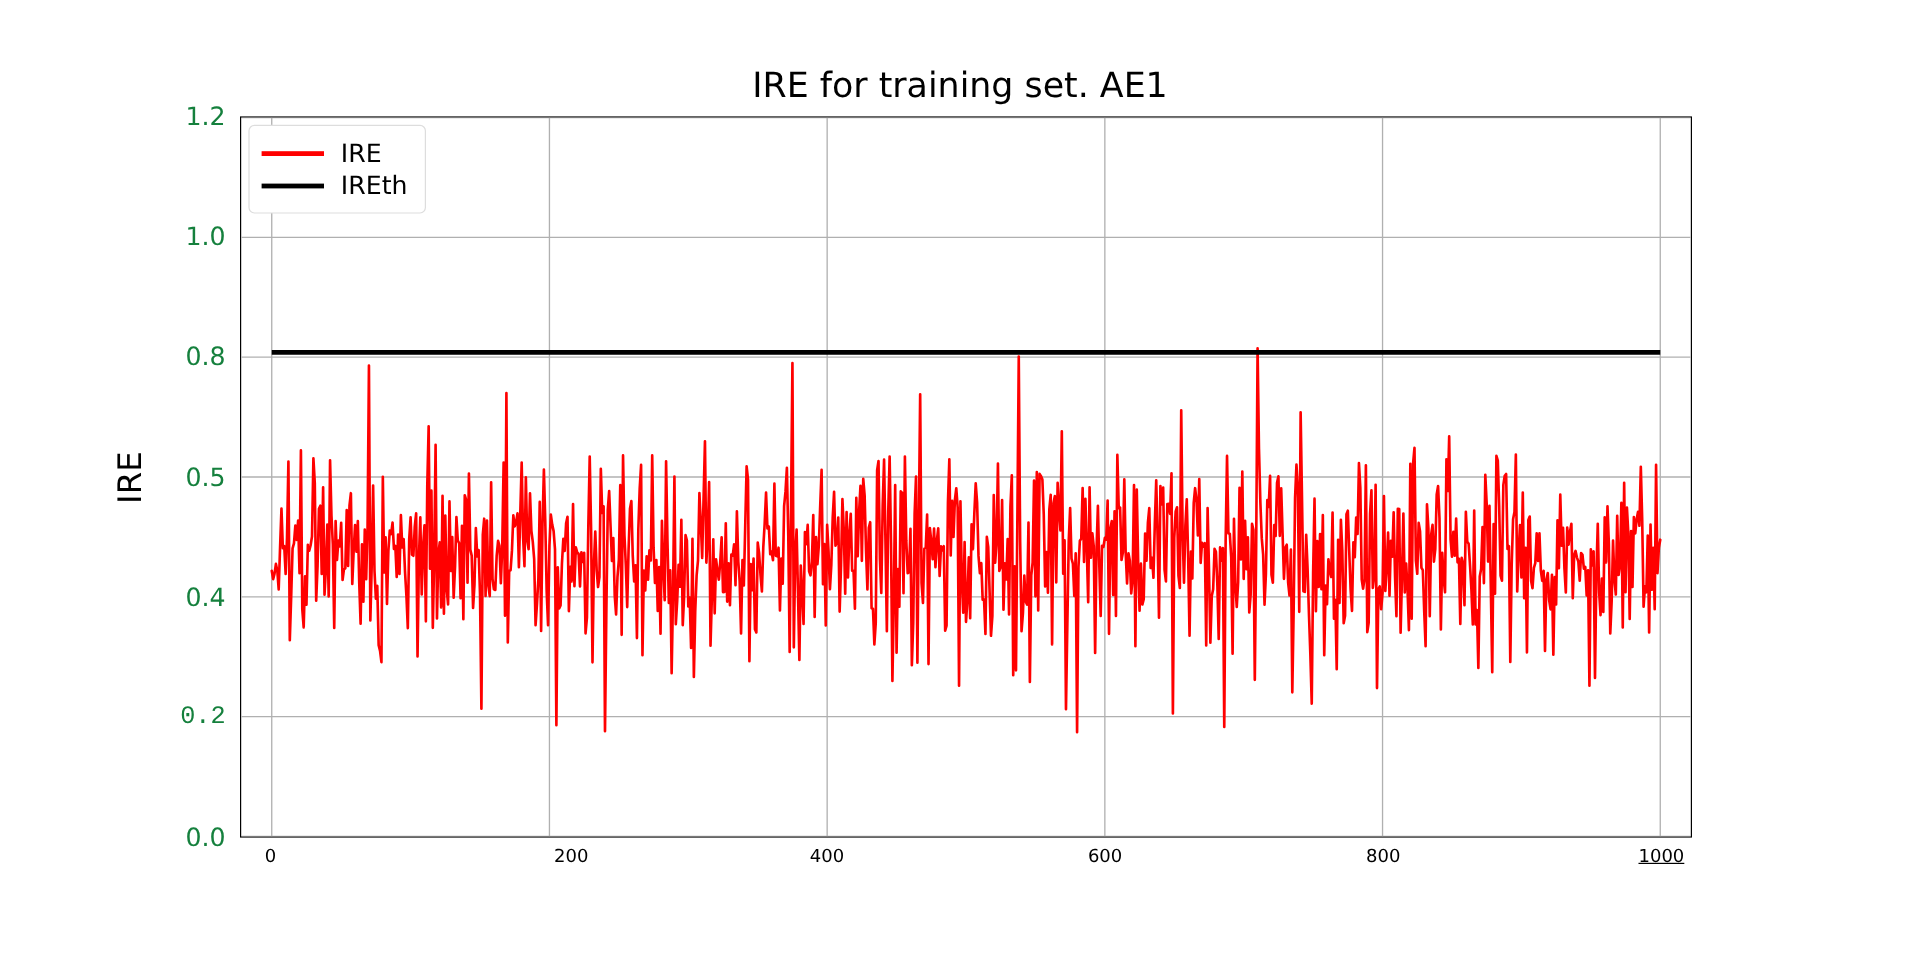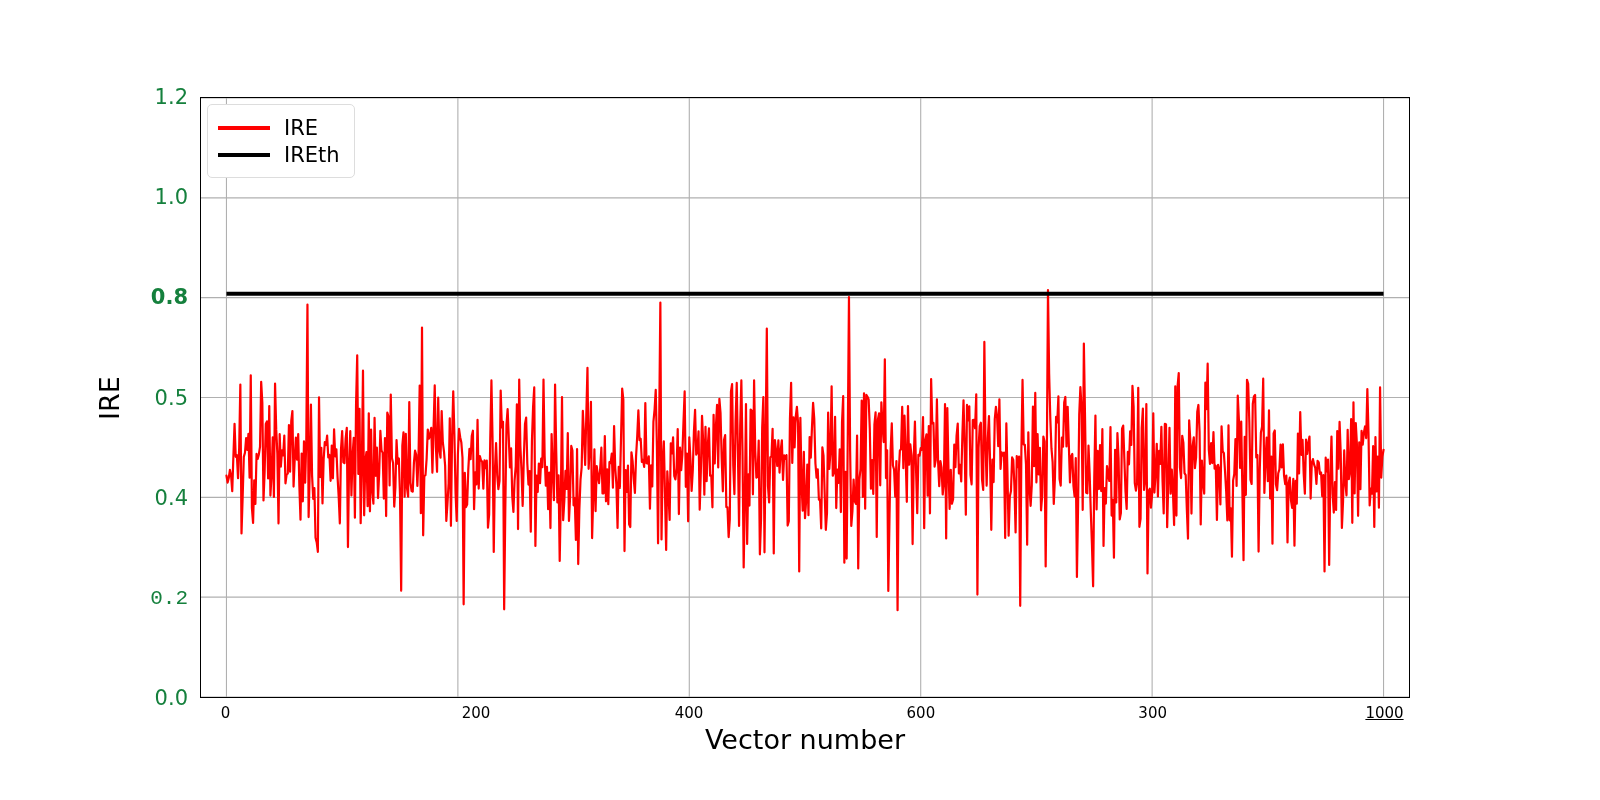--- a/index.html
+++ b/index.html
@@ -97,20 +97,21 @@
     font-size:21px;
     color:#000;
     white-space:nowrap;
   }
 </style>
 </head>
 <body>
 
 <div id="figure">
 
+  <div id="chart-title">IRE for training set. AE1</div>
 
   <div id="plot-area">
     <svg id="plot-svg" viewBox="0 0 1210 601" preserveAspectRatio="none">
       <g id="gridlines">
           <line x1="0" y1="601" x2="1210" y2="601" stroke="#b0b0b0" stroke-width="1.1"></line>
           <line x1="0" y1="500.8333333333333" x2="1210" y2="500.8333333333333" stroke="#b0b0b0" stroke-width="1.1"></line>
           <line x1="0" y1="400.66666666666663" x2="1210" y2="400.66666666666663" stroke="#b0b0b0" stroke-width="1.1"></line>
           <line x1="0" y1="300.5" x2="1210" y2="300.5" stroke="#b0b0b0" stroke-width="1.1"></line>
           <line x1="0" y1="200.33333333333331" x2="1210" y2="200.33333333333331" stroke="#b0b0b0" stroke-width="1.1"></line>
           <line x1="0" y1="100.16666666666663" x2="1210" y2="100.16666666666663" stroke="#b0b0b0" stroke-width="1.1"></line>
@@ -127,34 +128,33 @@
           <line x1="25.49808429118774" y1="196.3266666666666" x2="1184.5019157088122" y2="196.3266666666666" stroke="#000000" stroke-width="4" stroke-linecap="butt"></line>
         </g>
     </svg>
   </div>
 
   <div id="ytick-layer">
       <div class="ytick" style="top: 698px; text-align: right;">0.0</div>
       <div class="ytick" style="top: 597.833px; font-family: Liberation Mono, monospace;">0.2</div>
       <div class="ytick" style="top: 497.667px;">0.4</div>
       <div class="ytick" style="top: 397.5px;">0.5</div>
-      <div class="ytick" style="top: 297.333px; font-weight: bold;">0.8</div>
+      <div class="ytick" style="top: 297.333px;">0.8</div>
       <div class="ytick" style="top: 197.167px;">1.0</div>
       <div class="ytick" style="top: 97px;">1.2</div>
     </div>
   <div id="xtick-layer">
       <div class="xtick" style="left: 225.498px;">0</div>
       <div class="xtick" style="left: 476px; text-align: center;">200</div>
       <div class="xtick" style="left: 689.1px; text-align: center;">400</div>
       <div class="xtick" style="left: 920.9px;">600</div>
-      <div class="xtick" style="left: 1152.7px;">300</div>
+      <div class="xtick" style="left: 1152.7px;">800</div>
       <div class="xtick" style="left: 1384.5px; text-decoration: underline;">1000</div>
     </div>
 
-  <div id="xlabel">Vector number</div>
   <div id="ylabel">IRE</div>
 
   <div id="legend">
       <div class="legend-row">
         <span class="legend-swatch" style="border-top-color: rgb(255, 0, 0);"></span>
         <span class="legend-label">IRE</span>
       </div>
       <div class="legend-row">
         <span class="legend-swatch" style="border-top-color: rgb(0, 0, 0);"></span>
         <span class="legend-label">IREth</span>

